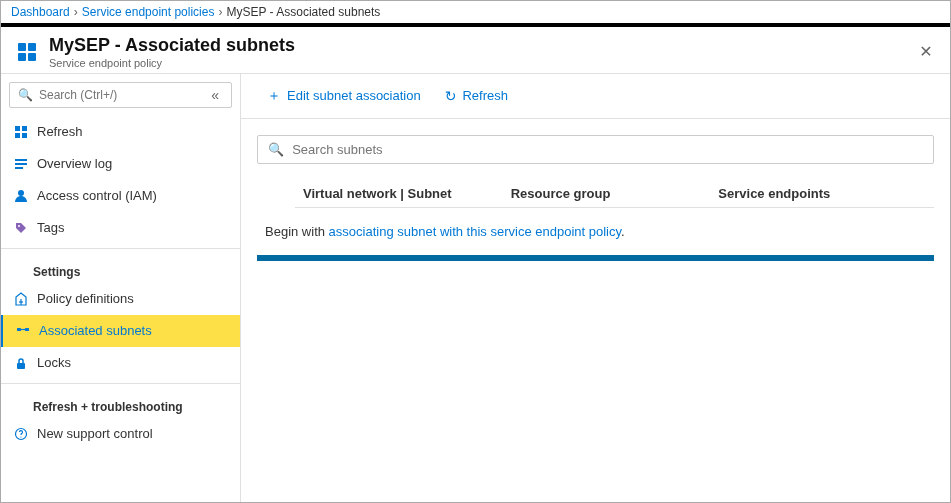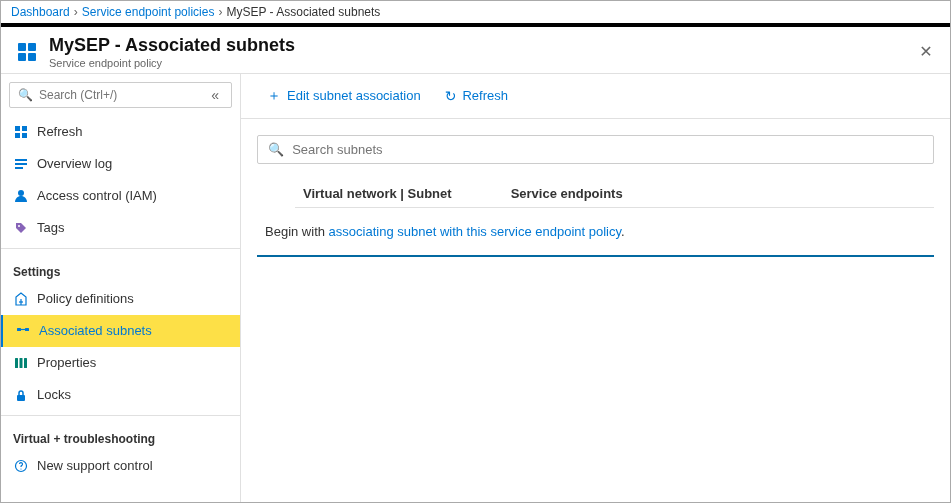--- a/index.html
+++ b/index.html
@@ -138,20 +138,21 @@
       justify-content: center;
       flex-shrink: 0;
     }
 
     .section-header {
       padding: 12px 12px 4px 12px;
       font-size: 12px;
       font-weight: 600;
       color: #333;
       text-transform: none;
+      margin-left: 20px;
     }
     .divider { border-top: 1px solid #e0e0e0; margin: 4px 0; }
 
     
     .content-area {
       flex: 1;
       display: flex;
       flex-direction: column;
       overflow: hidden;
       background: #fff;
@@ -211,21 +212,21 @@
       font-size: 13px;
       color: #333;
       border-bottom: 1px solid #e0e0e0;
       margin-left: 38px;
     }
 
     .empty-state {
       padding: 16px 8px;
       font-size: 13px;
       color: #333;
-      border-bottom: 2px solid #0369a1;
+      border-bottom: 6px solid #0369a1;
     }
     .empty-state a {
       color: #0078d4;
       text-decoration: none;
       cursor: pointer;
     }
 
     
     .icon-blue { color: #0078d4; }
     .icon-purple { color: #8764b8; }
@@ -337,45 +338,35 @@
         <span class="nav-icon icon-blue">
           <svg width="14" height="14" viewBox="0 0 14 14">
             <rect x="1" y="4" width="4" height="3" fill="#0078d4" rx="0.5"></rect>
             <rect x="9" y="4" width="4" height="3" fill="#0078d4" rx="0.5"></rect>
             <line x1="5" y1="5.5" x2="9" y2="5.5" stroke="#0078d4" stroke-width="1.2"></line>
           </svg>
         </span>
         <span>Associated subnets</span>
       </div>
 
-      <div class="nav-item">
-        <span class="nav-icon icon-teal">
-          <svg width="14" height="14" viewBox="0 0 14 14">
-            <rect x="1" y="2" width="3" height="10" fill="#008272" rx="0.5"></rect>
-            <rect x="5.5" y="2" width="3" height="10" fill="#008272" rx="0.5"></rect>
-            <rect x="10" y="2" width="3" height="10" fill="#008272" rx="0.5"></rect>
-          </svg>
-        </span>
-        <span>Properties</span>
-      </div>
 
       <div class="nav-item">
         <span class="nav-icon icon-blue">
           <svg width="14" height="14" viewBox="0 0 14 14">
               <rect x="3" y="7" width="8" height="6" rx="1" fill="#0078d4"></rect>
               <path d="M5 7V5a2 2 0 014 0v2" fill="none" stroke="#0078d4" stroke-width="1.5"></path>
             </svg>
         </span>
         <span>Locks</span>
       </div>
 
 
       <div class="divider"></div>
 
-      <div class="section-header">Virtual + troubleshooting</div>
+      <div class="section-header">Refresh + troubleshooting</div>
 
       <div class="nav-item">
         <span class="nav-icon icon-blue">
           <svg width="14" height="14" viewBox="0 0 14 14">
               <circle cx="7" cy="7" r="5.5" fill="none" stroke="#0078d4" stroke-width="1.2"></circle>
               <path d="M5.5 5a1.5 1.5 0 112 1.5C7 7 7 8 7 8" stroke="#0078d4" stroke-width="1.2" fill="none"></path>
               <circle cx="7" cy="10" r="0.6" fill="#0078d4"></circle>
             </svg>
         </span>
         <span>New support control</span>
@@ -398,20 +389,21 @@
 
       <div class="content-body">
 
         <div class="search-subnets">
           <span style="color:#666;font-size:13px;">🔍</span>
           <input type="text" placeholder="Search subnets" style="">
         </div>
 
         <div class="table-header">
           <span>Virtual network | Subnet</span>
+          <span>Resource group</span>
           <span>Service endpoints</span>
         </div>
 
         <div class="empty-state">
           <span>Begin with </span><a>associating subnet with this service endpoint policy</a><span>.</span>
         </div>
 
       </div>
     </div>
   </div>

